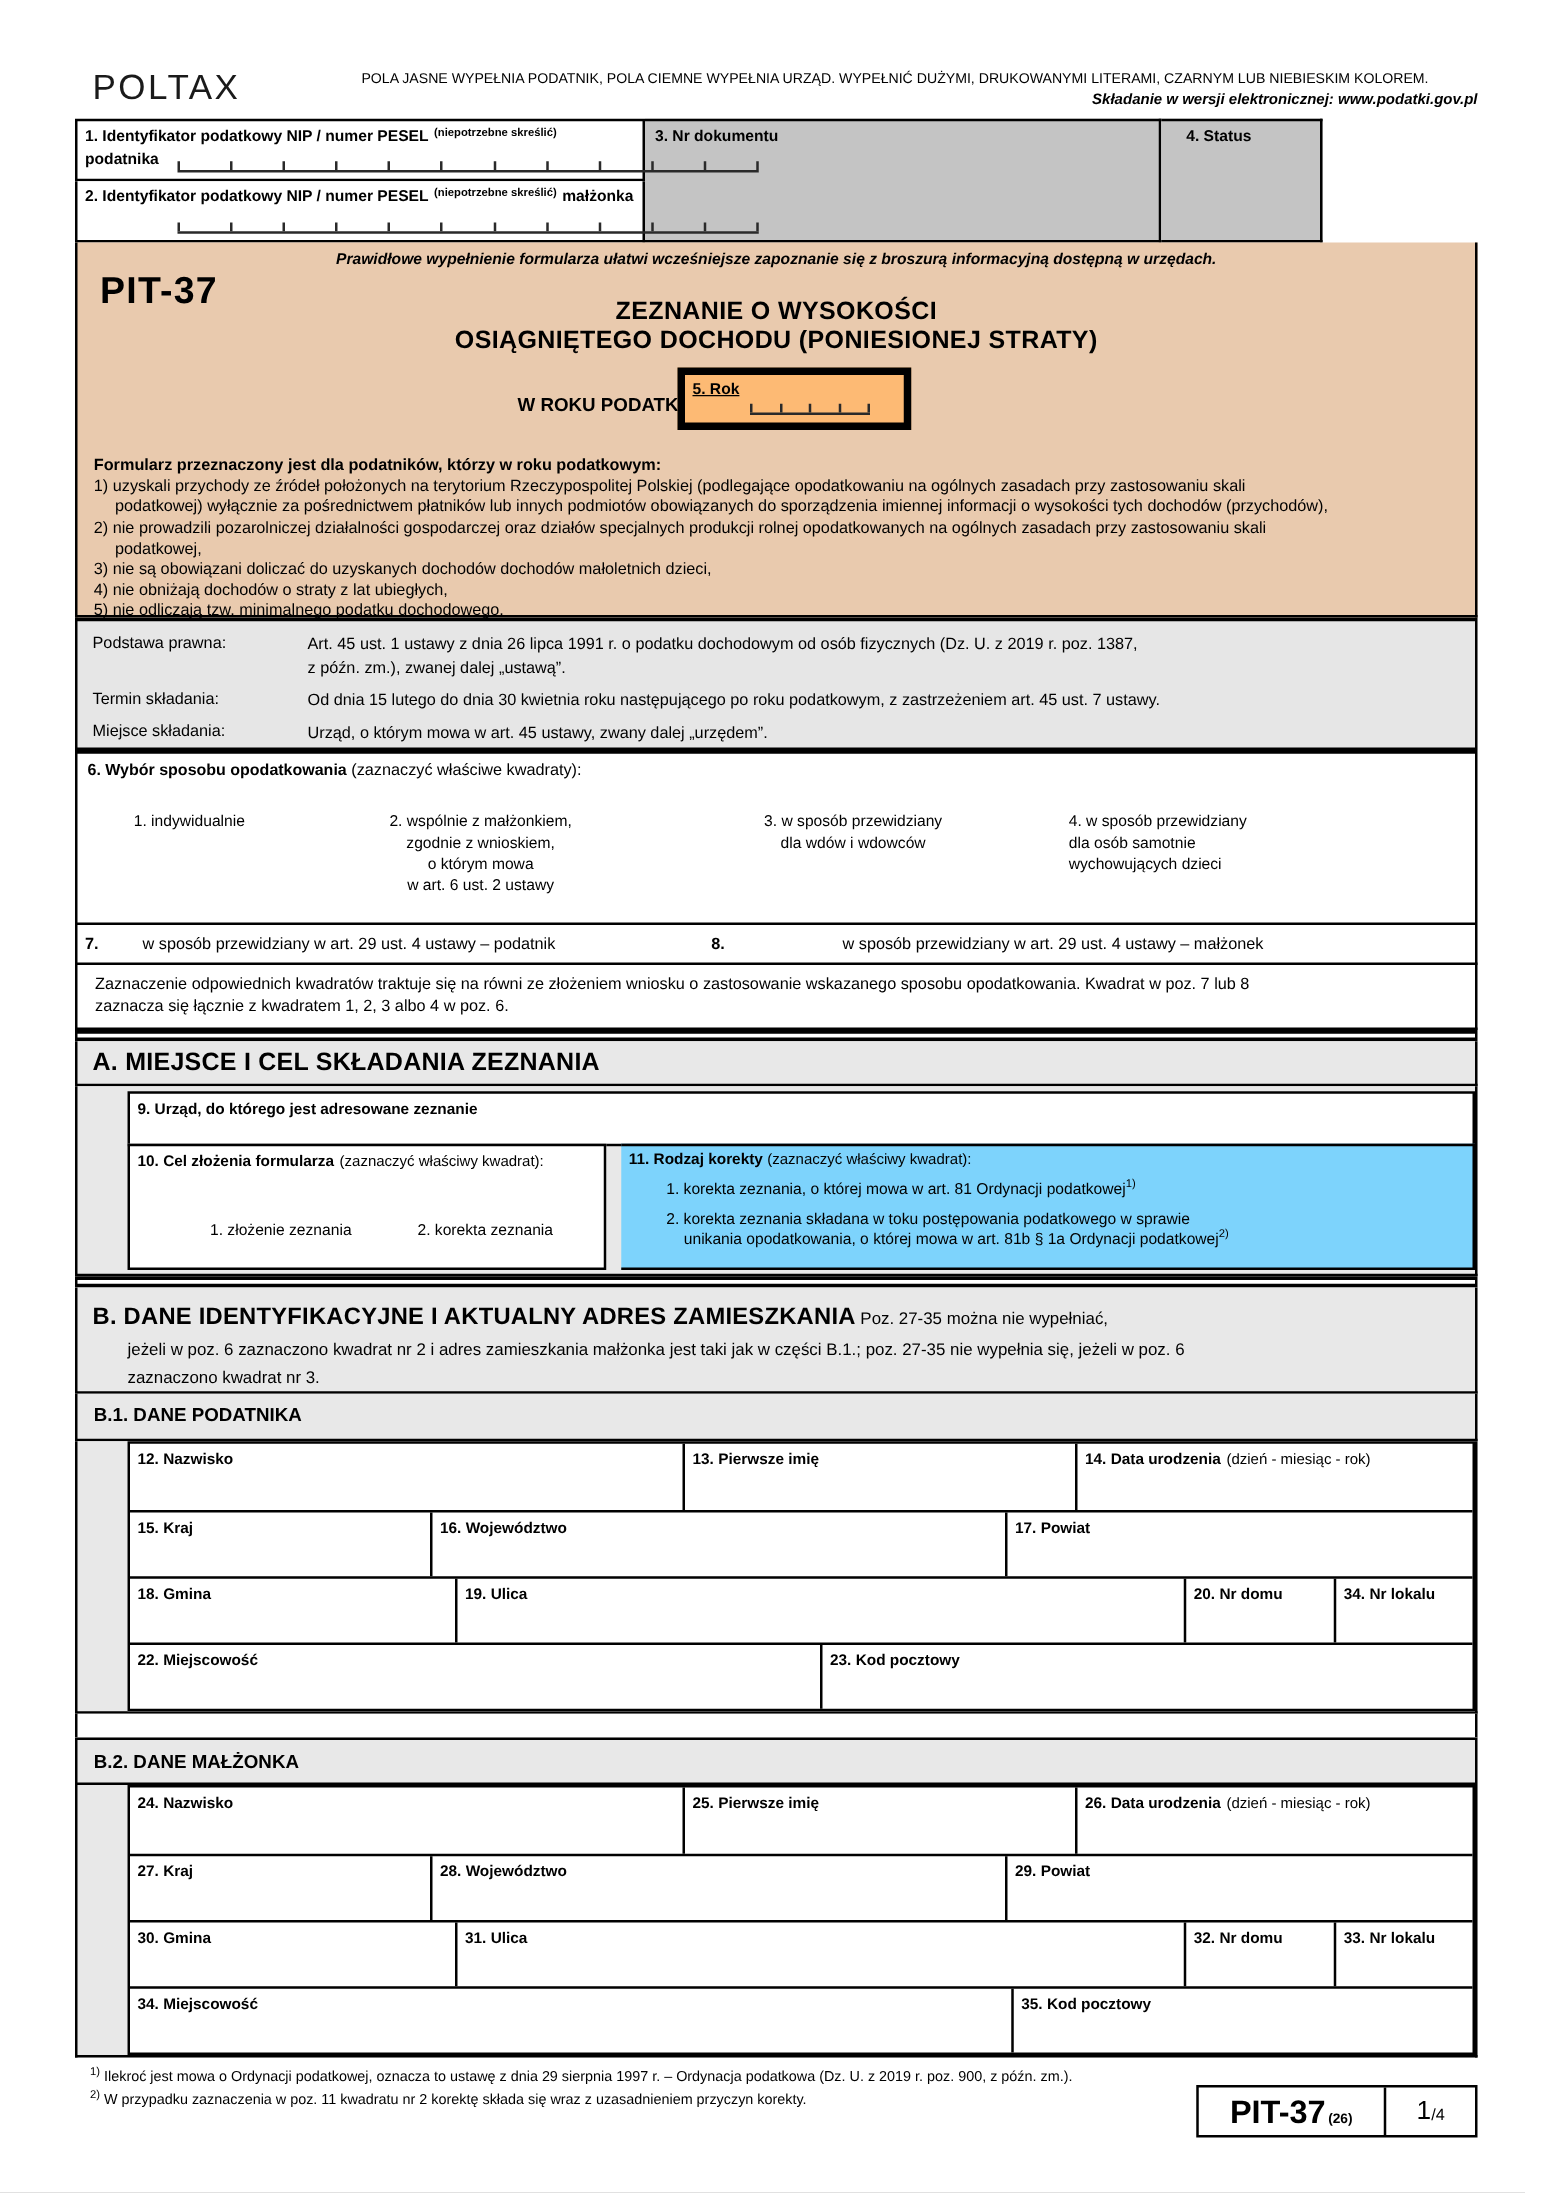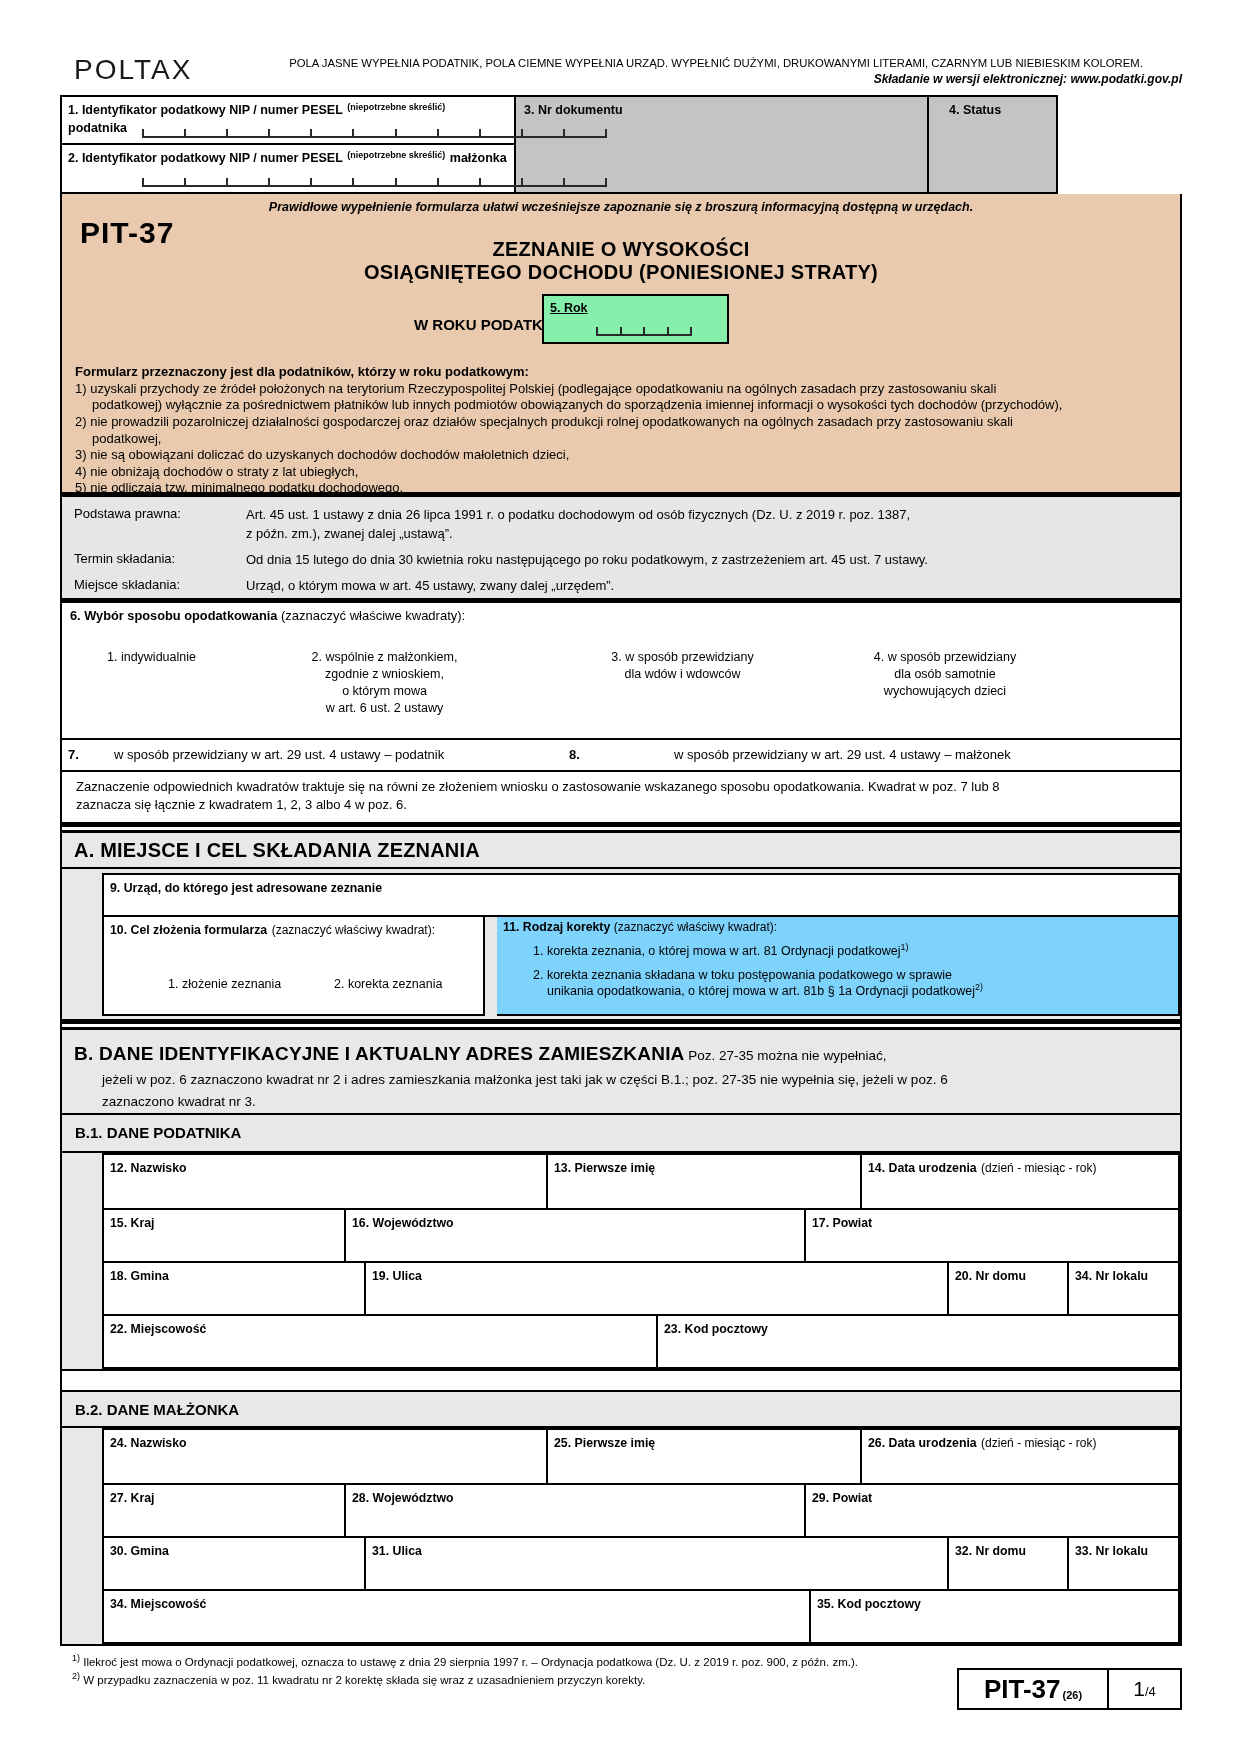--- a/index.html
+++ b/index.html
@@ -29,21 +29,21 @@
   .id-box3 { width: 413px; background: #c4c4c4; border: 2px solid #000; border-left: 0; padding: 3px 8px; }
   .id-box4 { width: 129px; background: #c4c4c4; border: 2px solid #000; border-left: 0; padding: 3px 20px; }
 
   
   .banner { position: relative; height: 300px; background: #e9caae; border: 2px solid #000; border-top: 0; padding-top: 6px; }
   .bnote { text-align: center; font-size: 12.5px; font-weight: bold; font-style: italic; }
   .fcode { position: absolute; left: 18px; top: 22px; font-size: 30px; font-weight: bold; letter-spacing: 1px; }
   .btitle { text-align: center; font-size: 20px; font-weight: bold; letter-spacing: .3px; }
   .btitle.t1 { margin-top: 24px; }
   .subtitle { position: absolute; left: 352px; top: 122px; font-size: 15px; font-weight: bold; }
-  .rokbox { position: absolute; left: 480px; top: 100px; width: 187px; height: 50px; background: #86efac; border: 2px solid #000000; padding: 2px 6px; text-decoration: underline; }
+  .rokbox { position: absolute; left: 480px; top: 100px; width: 187px; height: 50px; background: #fdba74; border: 6px solid #000000; padding: 2px 6px; text-decoration: underline; }
   .rokcomb { position: absolute; left: 52px; bottom: 6px; width: 96px; display: flex; height: 9px; border-bottom: 2px solid #2a2a2a; }
   .rokcomb i { flex: 1; border-left: 2px solid #2a2a2a; height: 7px; align-self: flex-end; }
   .rokcomb i:last-child { border-right: 2px solid #2a2a2a; }
   .elig { position: absolute; left: 13px; right: 10px; top: 170px; font-size: 13px; line-height: 1.28; }
   .elig .intro { font-weight: bold; }
   .elig .item { padding-left: 17px; text-indent: -17px; }
 
   
   .legal { height: 106px; background: #e6e6e6; border: 2px solid #000; border-top: 3px solid #000; padding: 9px 8px 0 12px; font-size: 13px; }
   .legal .row { display: flex; margin-bottom: 7px; }
@@ -51,21 +51,21 @@
   .legal .val { flex: 1; line-height: 1.45; }
 
   
   .choice { position: relative; height: 140px; background: #fff; border: 2px solid #000; border-top: 3px solid #000; padding: 5px 8px; font-size: 13px; }
   .choice .head b { font-size: 12.8px; }
   .opts { position: absolute; left: 0; top: 46px; width: 100%; display: flex; font-size: 12.5px; line-height: 1.35; }
   .opt { white-space: pre-line; }
   .o1 { margin-left: 45px; width: 140px; }
   .o2 { margin-left: 55px; width: 165px; text-align: center; }
   .o3 { margin-left: 128px; width: 175px; text-align: center; }
-  .o4 { margin-left: 85px; width: 180px; text-align: center; }
+  .o4 { margin-left: 85px; width: 180px; text-align: left; }
 
   
   .row78 { position: relative; height: 32px; border: 2px solid #000; border-top: 0; font-size: 13px; }
   .row78 .num { position: absolute; top: 7px; font-weight: bold; }
   .row78 .txt { position: absolute; top: 7px; }
   .n7 { left: 6px; } .t7 { left: 52px; }
   .n8 { left: 507px; } .t8 { left: 612px; }
 
   
   .note67 { height: 52px; border: 2px solid #000; border-top: 0; padding: 6px 14px 0 14px; font-size: 13px; line-height: 1.35; }

